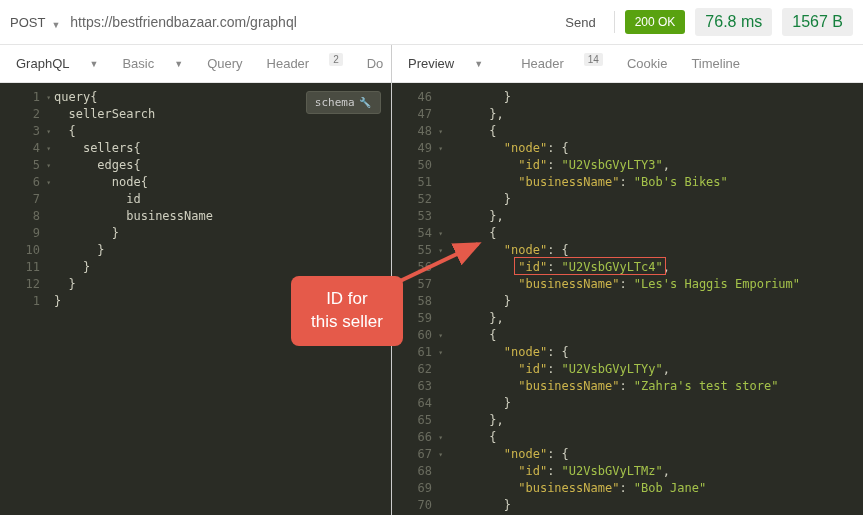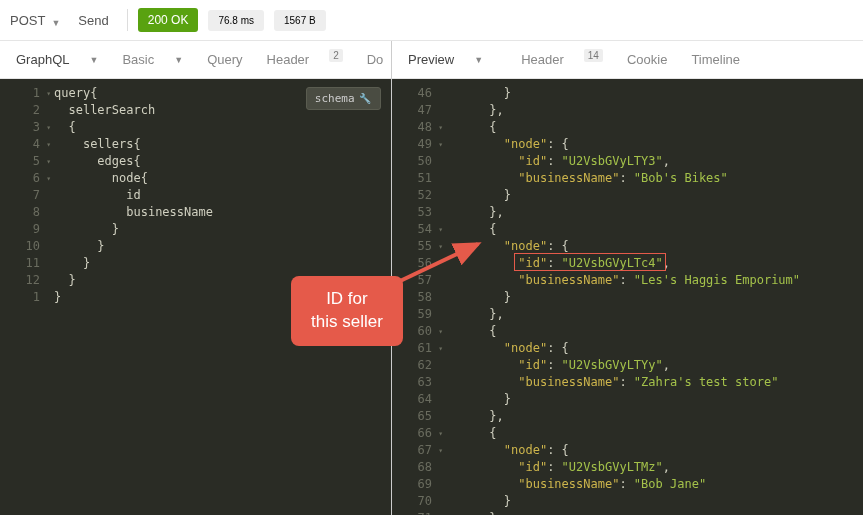--- a/index.html
+++ b/index.html
@@ -38,24 +38,24 @@
 .divider-v { width: 1px; background: #ddd; height: 22px; }
 .status-pill {
   background: #59a210;
   color: #fff;
   padding: 5px 10px;
   border-radius: 3px;
   font-size: 12px;
 }
 .meta-pill {
   background: #eee;
-  color: #000000;
+  color: #15803d;
   padding: 5px 10px;
   border-radius: 3px;
-  font-size: 10px;
+  font-size: 16px;
 }
 .main { display: flex; flex: 1; min-height: 0; }
 .panel { display: flex; flex-direction: column; min-height: 0; }
 .panel.left { width: 392px; border-right: 1px solid #ccc; }
 .panel.right { flex: 1; }
 .tabs {
   display: flex; align-items: center;
   background: #fff;
   border-bottom: 1px solid #e5e5e5;
   height: 38px;
@@ -148,20 +148,21 @@
 </style>
 </head>
 <body>
 
 <div class="container">
   <div class="top-bar">
     <div class="method">
       <span>POST</span>
       <span class="chevron">▼</span>
     </div>
+    <input class="url-input" value="https://bestfriendbazaar.com/graphql" style="">
     <span class="send-btn">Send</span>
     <div class="divider-v"></div>
     <span class="status-pill">200 OK</span>
     <span class="meta-pill">76.8 ms</span>
     <span class="meta-pill">1567 B</span>
   </div>
 
   <div class="main">
     <div class="panel left">
       <div class="tabs">

